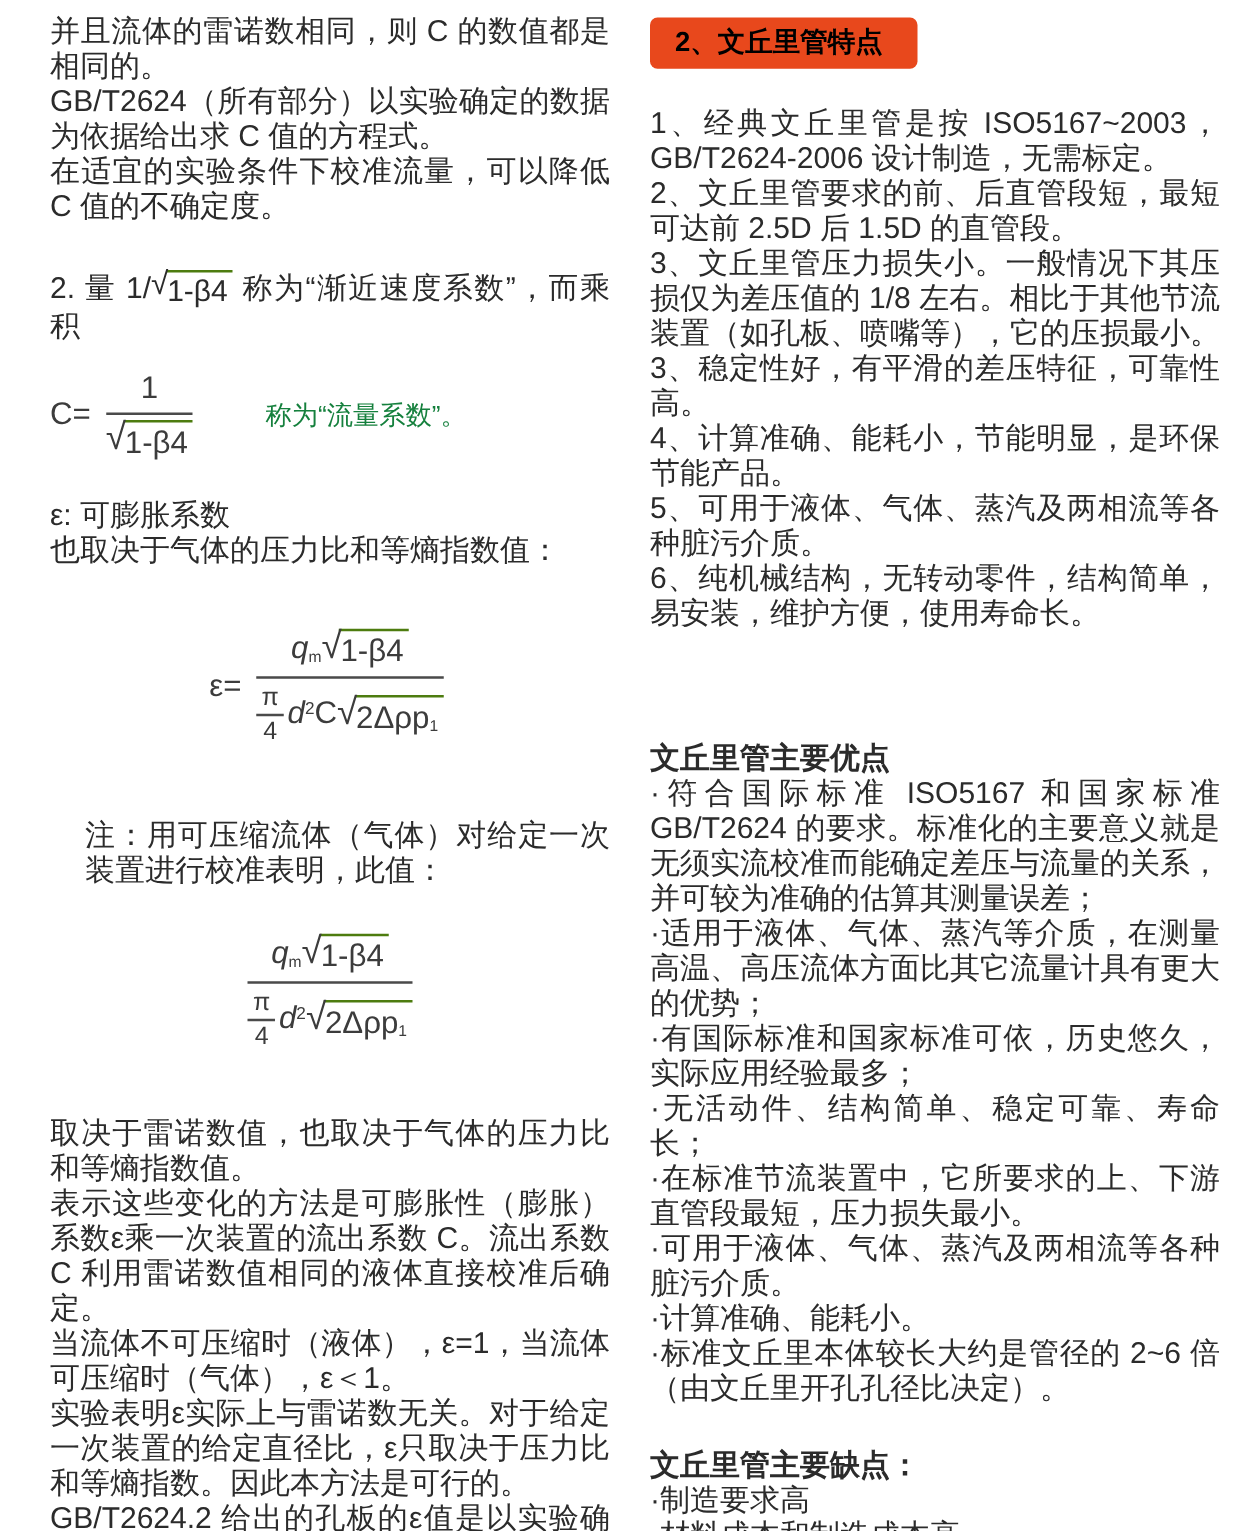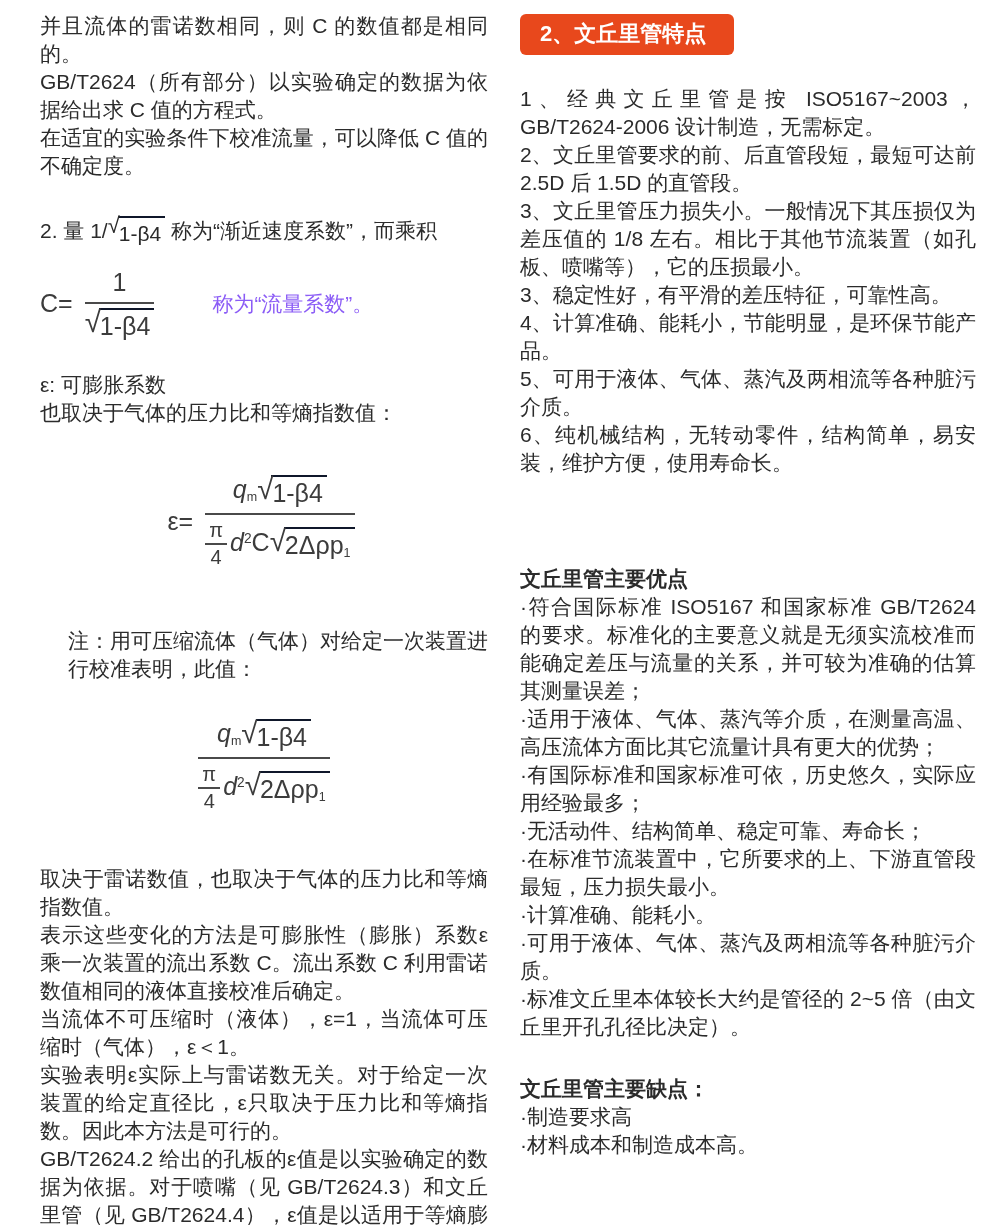--- a/index.html
+++ b/index.html
@@ -12,54 +12,54 @@
   .page{
     display:flex;
     box-sizing:border-box;
     padding:12px 34px 0 40px;
     gap:32px;
   }
   .col-left{width:448px;flex:0 0 448px;}
   .col-right{width:456px;flex:0 0 456px;}
   .para{
     margin:0;
-    font-size:21px;
+    font-size:24px;
     line-height:28px;
     text-align:justify;
   }
   
   .formula-row{
     display:flex;align-items:center;
     font-size:25px;color:#3c3c3c;
     margin-top:18px;
   }
   .formula-center{
     display:flex;align-items:center;justify-content:center;
     font-size:25px;color:#3c3c3c;
   }
   .f-lhs{margin-right:6px;}
-  .f-suffix{font-size:21px;color:#8b5cf6;margin-left:52px;}
+  .f-suffix{font-size:21px;color:#15803d;margin-left:52px;}
   .frac{display:inline-block;vertical-align:middle;text-align:center;margin:0 6px;}
   .frac .num{display:block;padding:2px 10px 5px;border-bottom:2px solid #4a4a4a;}
   .frac .den{display:block;padding-top:4px;}
   .mfrac{display:inline-block;vertical-align:middle;text-align:center;font-size:0.8em;margin-right:3px;}
   .mfrac .mnum{display:block;border-bottom:2px solid #4a4a4a;padding:0 4px 1px;}
   .mfrac .mden{display:block;padding-top:1px;}
   .sqrt{display:inline-flex;align-items:flex-start;white-space:nowrap;vertical-align:middle;}
   .rsign{font-size:1.18em;line-height:1;transform:translateY(-1px);}
-  .radicand{border-top:2px solid #0f172a;padding:2px 4px 0 1px;margin-left:-2px;}
+  .radicand{border-top:2px solid #4d7c0f;padding:2px 4px 0 1px;margin-left:-2px;}
   .sqrt-inline .rsign{font-size:1.05em;}
   .ital{font-style:italic;}
   .formula-row sub,.formula-center sub{font-size:0.5em;vertical-align:-0.25em;}
   .formula-row sup,.formula-center sup{font-size:0.55em;vertical-align:0.55em;}
   
   .section-badge{
     display:inline-block;
     background:#e8481c;
-    color:#ffffff;
+    color:#000000;
     font-size:22px;
     font-weight:700;
     line-height:1;
     padding:9px 28px 10px 20px;
     border-radius:6px;
     margin:2px 0 28px 0;
   }
   .bold-title{font-weight:700;font-family:Liberation Serif, serif;}
   .mt-adv{margin-top:88px;}
   .mt-dis{margin-top:34px;}
@@ -150,22 +150,22 @@
     <p class="para">4、计算准确、能耗小，节能明显，是环保节能产品。</p>
     <p class="para">5、可用于液体、气体、蒸汽及两相流等各种脏污介质。</p>
     <p class="para">6、纯机械结构，无转动零件，结构简单，易安装，维护方便，使用寿命长。</p>
 
     <p class="para bold-title mt-adv">文丘里管主要优点</p>
     <p class="para">·符合国际标准 ISO5167 和国家标准 GB/T2624 的要求。标准化的主要意义就是无须实流校准而能确定差压与流量的关系，并可较为准确的估算其测量误差；</p>
     <p class="para">·适用于液体、气体、蒸汽等介质，在测量高温、高压流体方面比其它流量计具有更大的优势；</p>
     <p class="para">·有国际标准和国家标准可依，历史悠久，实际应用经验最多；</p>
     <p class="para">·无活动件、结构简单、稳定可靠、寿命长；</p>
     <p class="para">·在标准节流装置中，它所要求的上、下游直管段最短，压力损失最小。</p>
+    <p class="para">·可用于液体、气体、蒸汽及两相流等各种脏污介质。</p>
     <p class="para">·计算准确、能耗小。</p>
-    <p class="para">·可用于液体、气体、蒸汽及两相流等各种脏污介质。</p>
-    <p class="para">·标准文丘里本体较长大约是管径的 2~5 倍（由文丘里开孔孔径比决定）。</p>
+    <p class="para">·标准文丘里本体较长大约是管径的 2~6 倍（由文丘里开孔孔径比决定）。</p>
 
     <p class="para bold-title mt-dis">文丘里管主要缺点：</p>
     <p class="para">·制造要求高</p>
     <p class="para">·材料成本和制造成本高。</p>
   </div>
 
 </div>
 
 </body></html>

